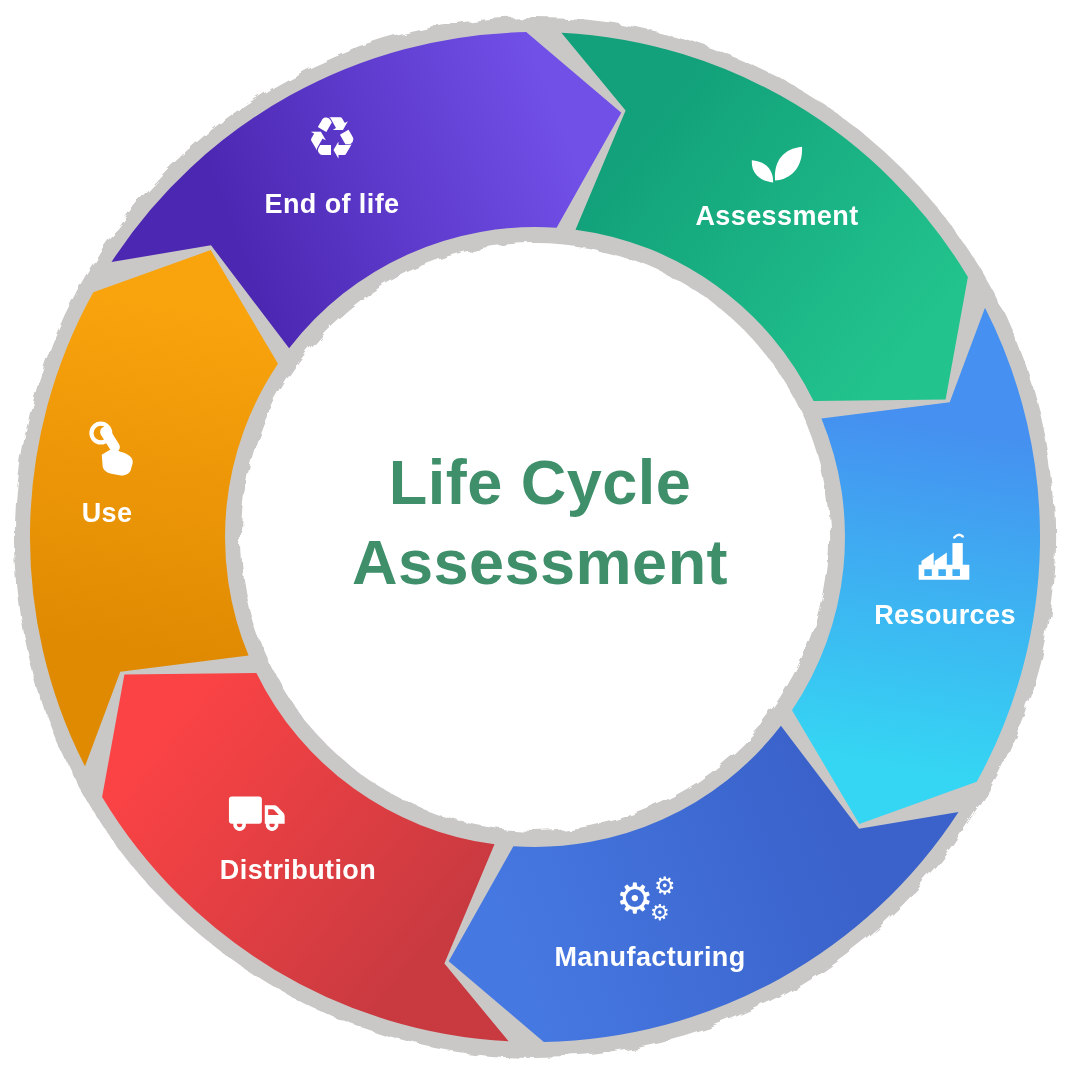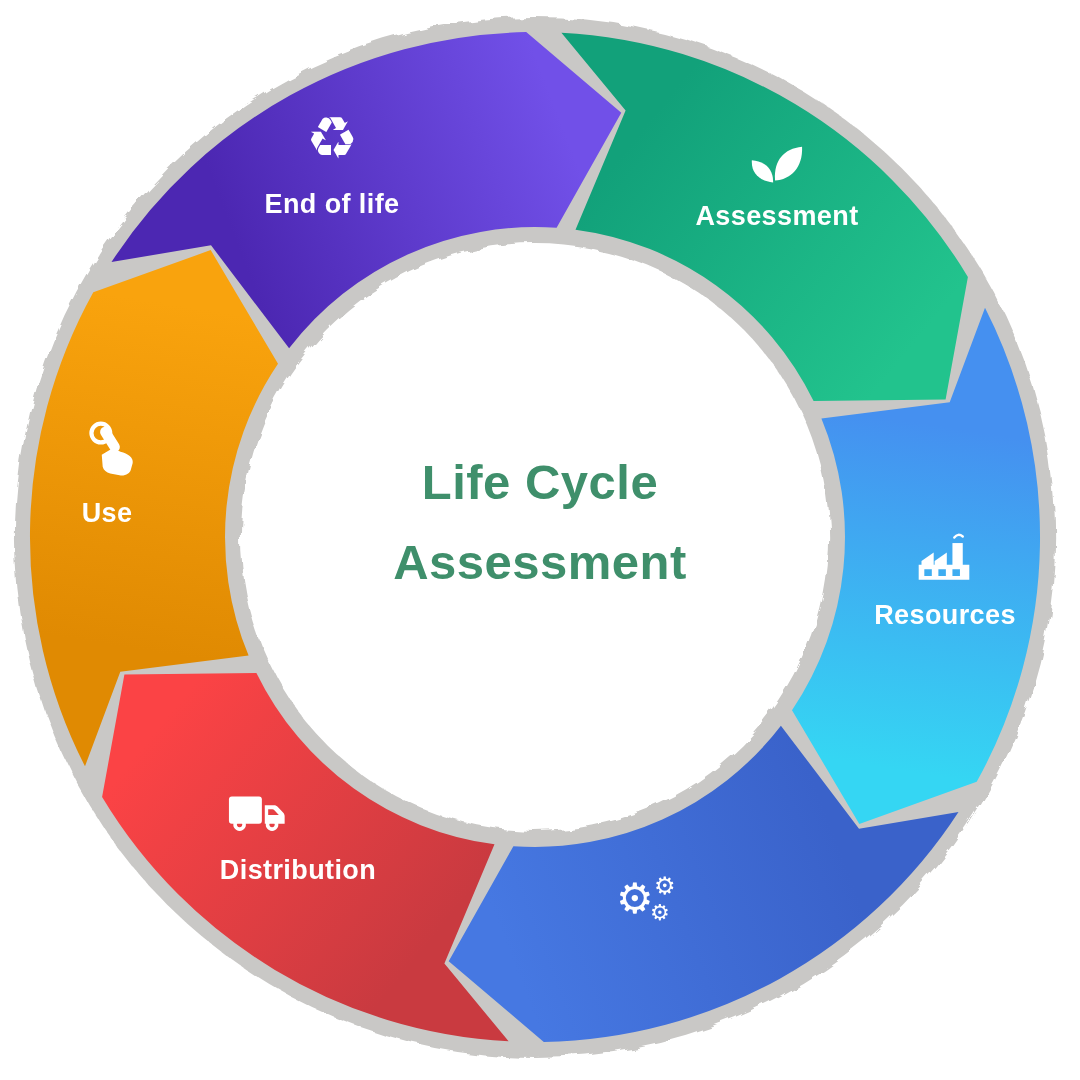--- a/index.html
+++ b/index.html
@@ -4,21 +4,21 @@
 <style>
   html,body{margin:0;padding:0;background:#ffffff;}
   .stage{
     position:relative;width:1080px;height:1080px;background:#ffffff;overflow:hidden;
     font-family:"Liberation Sans","DejaVu Sans",sans-serif;
   }
   .ring-svg{position:absolute;left:0;top:0;}
   
   .title{
     position:absolute;left:0;top:442px;width:1080px;text-align:center;
-    font-weight:700;font-size:49px;line-height:80px;letter-spacing:.5px;
+    font-weight:700;font-size:63px;line-height:80px;letter-spacing:.5px;
   }
   
   .ov-icon,.ov-label{position:absolute;transform:translate(-50%,-50%);}
   .ov-label{font-size:27px;font-weight:700;white-space:nowrap;letter-spacing:.4px;}
   .glyph-icon{display:block;color:#fff;text-align:center;font-family:"DejaVu Sans",sans-serif;}
   #ov-resources-icon   {left:776px;top:167px;}
   #ov-resources-label  {left:777px;top:216px;}
   #ov-processing-icon  {left:944px;top:561px;}
   #ov-processing-label {left:945px;top:615px;}
   #ov-manufacturing-icon {left:649px;top:903px;}
@@ -102,20 +102,21 @@
       <path fill="none" stroke="#fff" stroke-width="2.6" stroke-linecap="round" d="M43 9 q4 -5 9 -1"></path>
     </svg>
   </div>
   <div class="ov-label" id="ov-processing-label" style="color: rgb(255, 255, 255);">Resources</div>
 
   <div class="ov-icon" id="ov-manufacturing-icon" style="width:62px;height:62px;">
     <span class="glyph-icon gear-big">⚙</span>
     <span class="glyph-icon gear-mid">⚙</span>
     <span class="glyph-icon gear-small">⚙</span>
   </div>
+  <div class="ov-label" id="ov-manufacturing-label" style="color: rgb(255, 255, 255);">Manufacturing</div>
 
   <div class="ov-icon" id="ov-distribution-icon">
     <svg width="62" height="48" viewBox="0 0 64 48">
       <rect fill="#fff" x="2" y="6" width="34" height="28" rx="3"></rect>
       <path fill="#fff" fill-rule="evenodd" d="M39 15 h9.5 c1.5 0 3 .6 4 1.7 l5.6 6.1 c.9 1 1.4 2.3 1.4 3.6 V34 H39 Z
                M42.5 19 v6 h11 l-4.6 -5 c-.6 -.7 -1.2 -1 -2.2 -1 Z"></path>
       <path fill="#fff" fill-rule="evenodd" d="M13 28.5 a6.5 6.5 0 1 0 .01 0 Z M13 32.2 a2.8 2.8 0 1 1 -.01 0 Z"></path>
       <path fill="#fff" fill-rule="evenodd" d="M46.5 28.5 a6.5 6.5 0 1 0 .01 0 Z M46.5 32.2 a2.8 2.8 0 1 1 -.01 0 Z"></path>
     </svg>
   </div>

